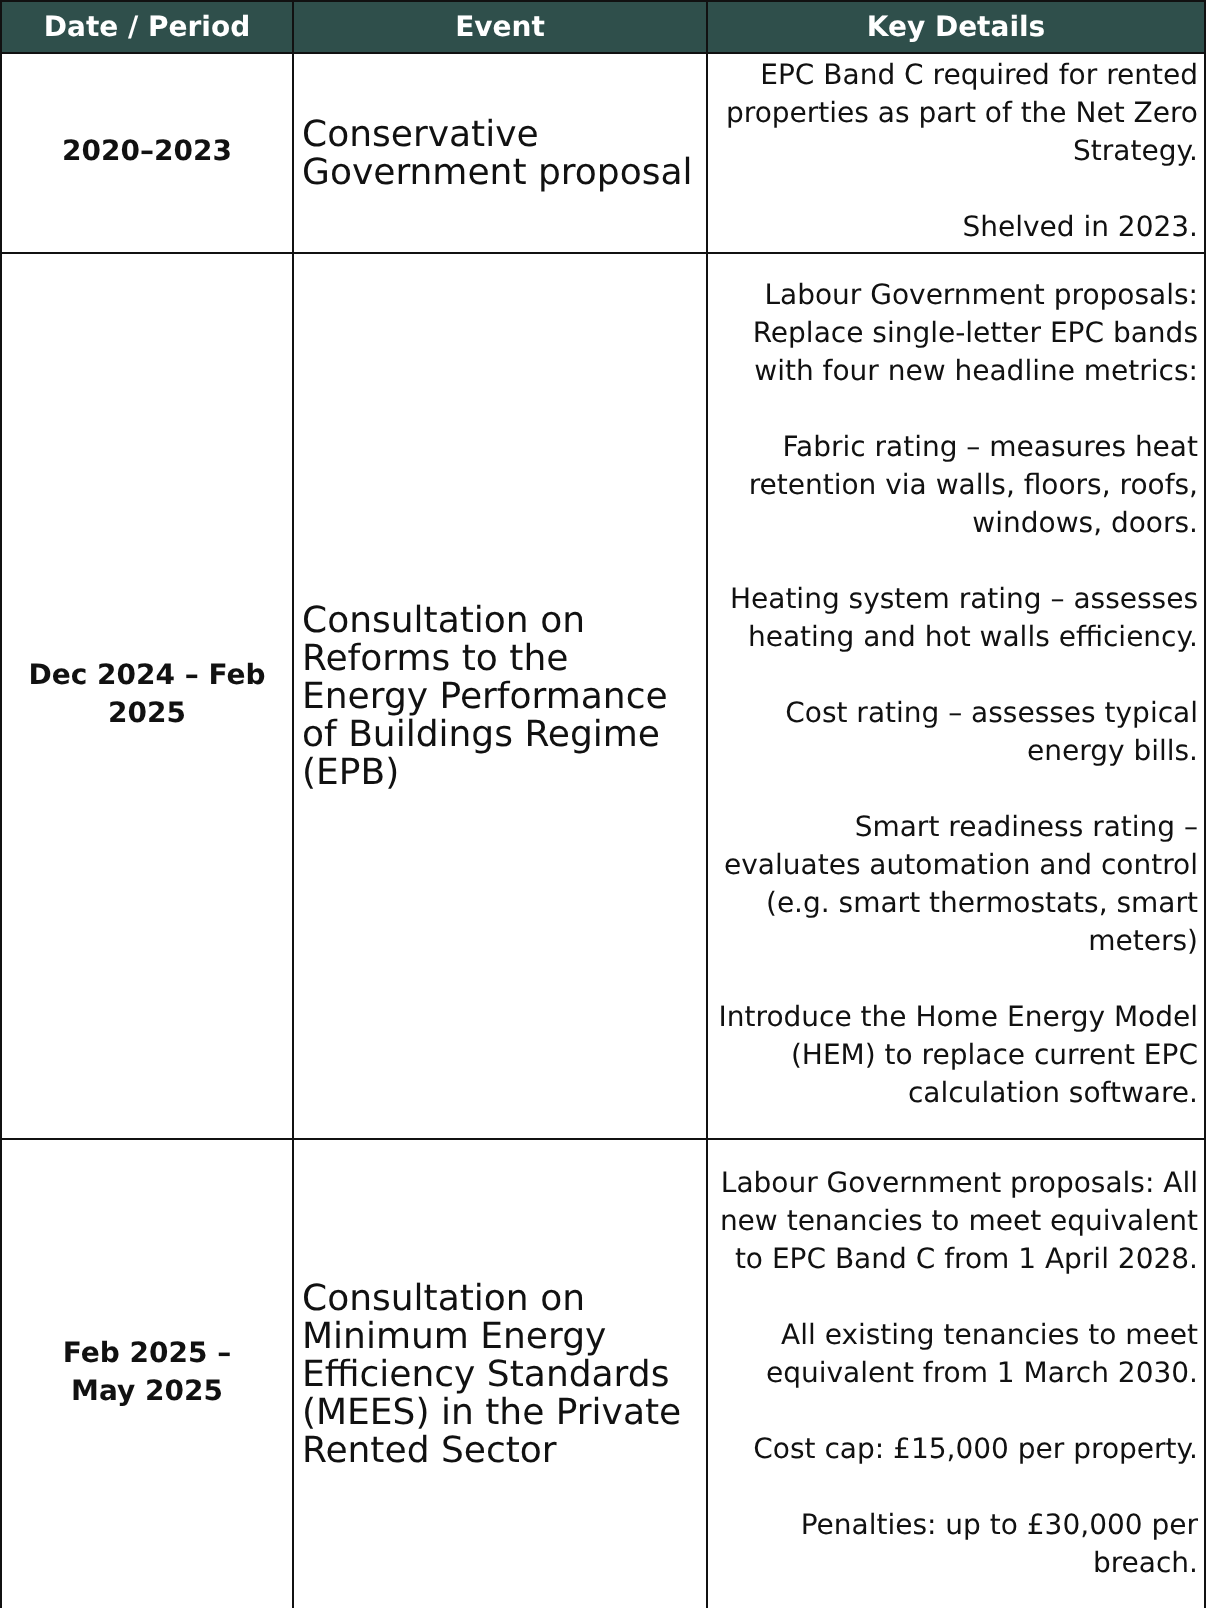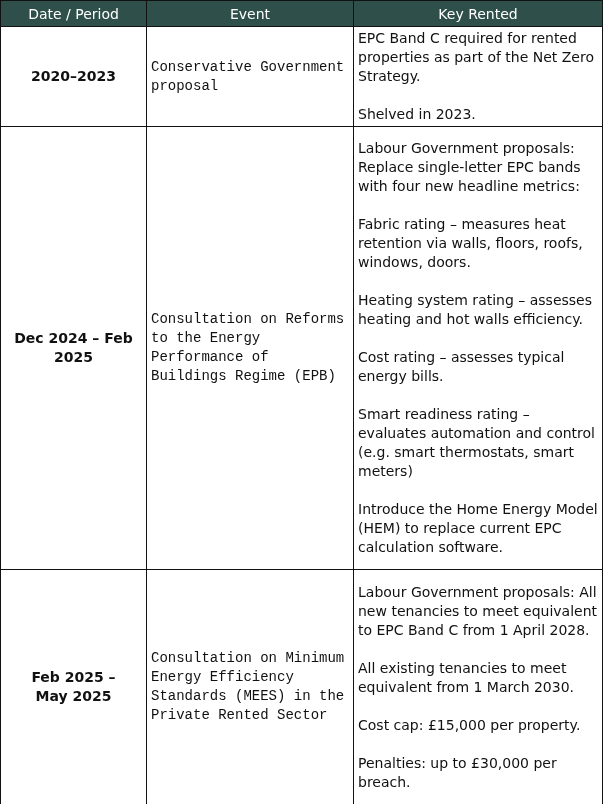--- a/index.html
+++ b/index.html
@@ -21,48 +21,48 @@
     margin: 0;
   }
   table.timeline th,
   table.timeline td {
     border: 1.5px solid #111111;
     vertical-align: middle;
   }
   table.timeline thead th {
     background: #2f4f4b;
     color: #ffffff;
-    font-weight: normal;
+    font-weight: bold;
     font-size: 14px;
     height: 25px;
     padding: 0;
     text-align: center;
     letter-spacing: 0px;
   }
   col.c-date { width: 146px; }
   col.c-event { width: 207px; }
   col.c-details { width: 249px; }
   td.date-cell {
     text-align: center;
     font-weight: bold;
     font-size: 14px;
     line-height: 19px;
     padding: 0 12px;
   }
   td.event-cell {
-    font-size: 14px;
+    font-size: 18px;
     line-height: 19px;
     padding: 0 3px 0 4px;
-    font-family: Liberation Mono, monospace;
   }
   td.details-cell {
     font-size: 14px;
     line-height: 19px;
     padding: 1px 3px 1px 4px;
     vertical-align: top;
+    text-align: right;
   }
   .para {
     margin: 0;
   }
   .para + .para {
     margin-top: 19px;
   }
   tr.row-1 td { height: 97px; }
   tr.row-2 td { height: 440px; margin-top: 32px; }
   tr.row-3 td { height: 232px; }
@@ -73,21 +73,21 @@
 <table class="timeline">
   <colgroup>
     <col class="c-date">
     <col class="c-event">
     <col class="c-details">
   </colgroup>
   <thead>
     <tr>
       <th>Date / Period</th>
       <th>Event</th>
-      <th>Key Rented</th>
+      <th>Key Details</th>
     </tr>
   </thead>
   <tbody>
     <tr class="row-1">
       <td class="date-cell">2020–2023</td>
       <td class="event-cell">Conservative Government proposal</td>
       <td class="details-cell">
         <p class="para">EPC Band C required for rented properties as part of the Net Zero Strategy.</p>
         <p class="para">Shelved in 2023.</p>
       </td>

